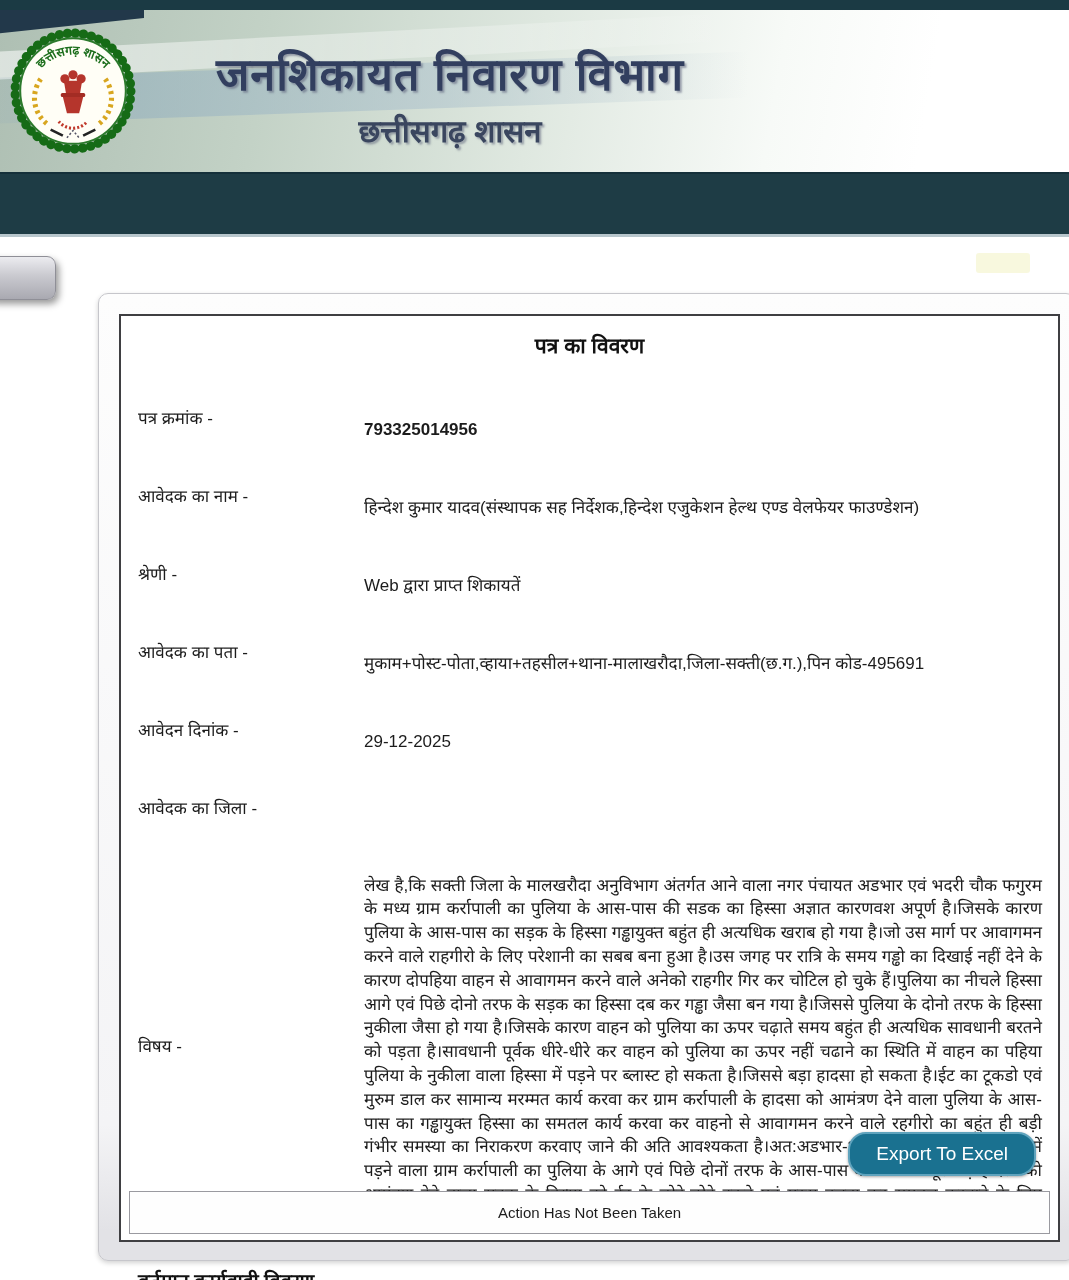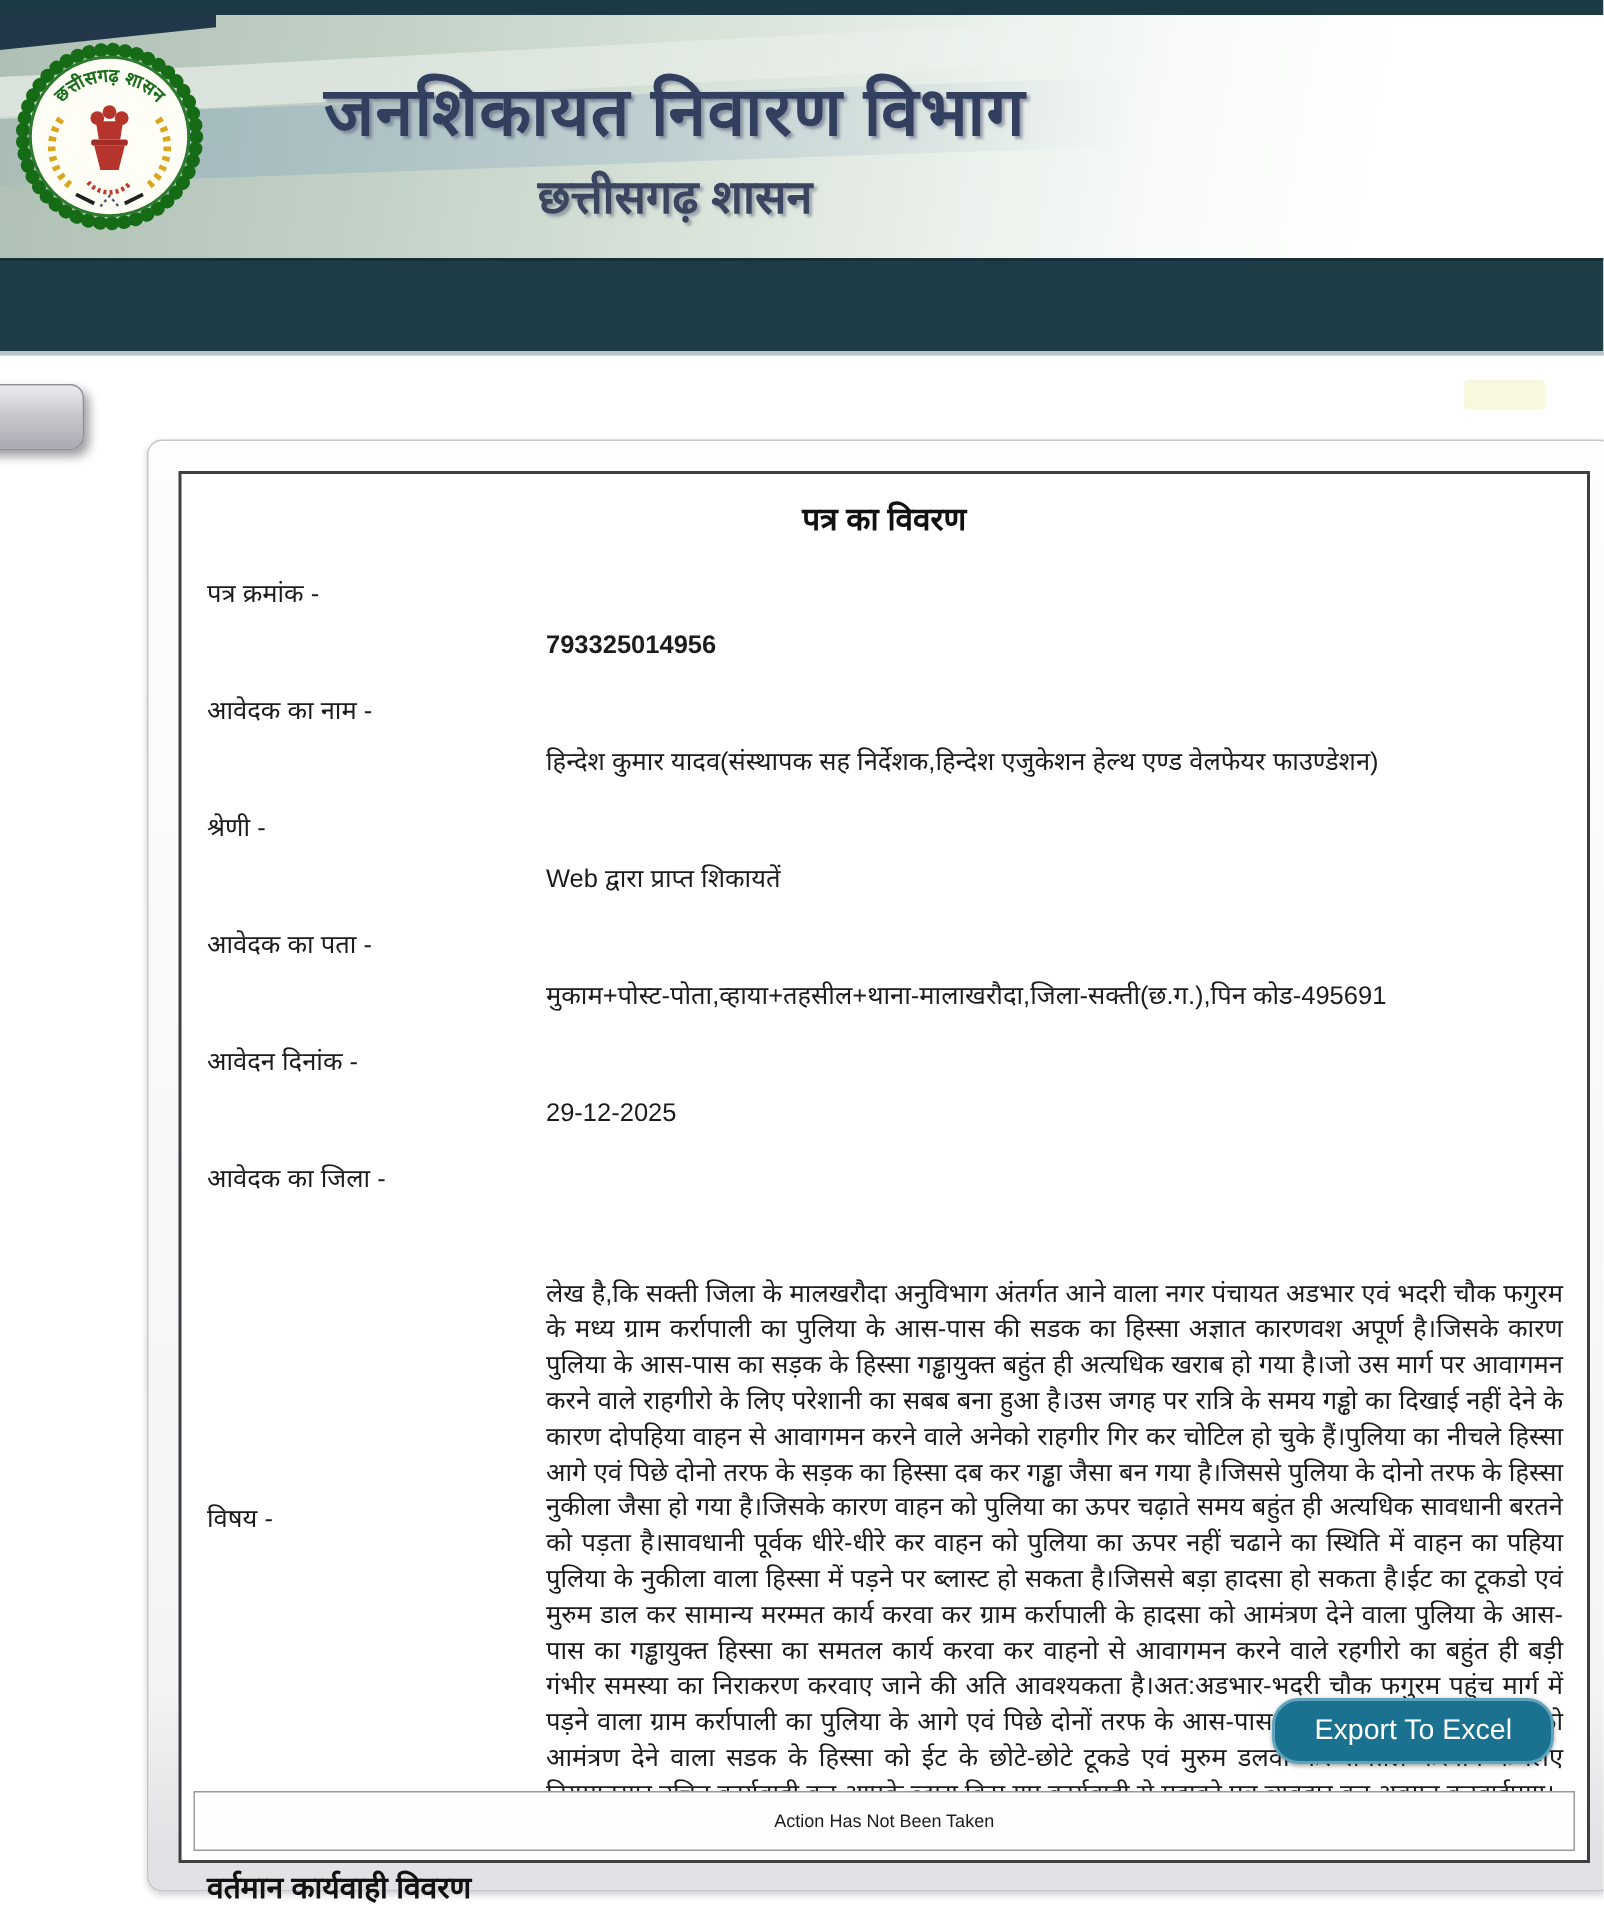--- a/index.html
+++ b/index.html
@@ -79,41 +79,41 @@
   .panel {
     position: absolute; left: 20px; top: 20px; width: 941px; height: 928px;
     border: 2px solid #3f3f42; background: #ffffff;
   }
   .panel-title {
     text-align: center; font-weight: bold; font-size: 21px; color: #111;
     padding-top: 15px;
   }
   .fields { padding: 24px 12px 0 17px; }
   .row { display: flex; margin-bottom: 19px; font-size: 17px; color: #1c1c1c; }
-  .row .lbl { width: 226px; flex: none; }
+  .row .lbl { width: 226px; flex: none; margin-top: 23px; }
   .row .val { flex: 1; padding-right: 4px; line-height: 1.35; margin-top: 36px; }
   .val-bold { font-weight: bold; }
   .row-subject { align-items: center; margin-bottom: 0; }
   .row-subject .val { text-align: justify; line-height: 23.8px; }
   .section-heading {
     font-size: 20px; font-weight: bold; color: #111; margin: 36px 0 0 17px;
   }
   .status-line { font-size: 17.5px; color: #1c1c1c; margin: 27px 0 0 17px; }
   .status-value { font-weight: bold; }
   .export-btn {
     position: absolute; right: 22px; bottom: 64px;
     background: #1a7190; color: #ffffff; font-size: 19px;
     font-family: "Liberation Sans", "DejaVu Sans", sans-serif;
     padding: 9px 26px; border-radius: 18px; border: 2px solid #5fa3bd;
     box-shadow: 0 1px 3px rgba(0,0,0,0.35); cursor: pointer;
   }
   .action-bar {
     position: absolute; left: 8px; right: 8px; bottom: 6px;
     border: 1px solid #9a9aa0; background: #fefefe;
-    text-align: center; padding: 12px 0; font-size: 12px; color: #1d1d1d;
+    text-align: center; padding: 12px 0; font-size: 15px; color: #1d1d1d;
   }
 </style>
 </head>
 <body>
 
 <div class="top-strip"></div>
 
 <div class="header">
   <div class="wedge"></div>
   <div class="band-white"></div>

